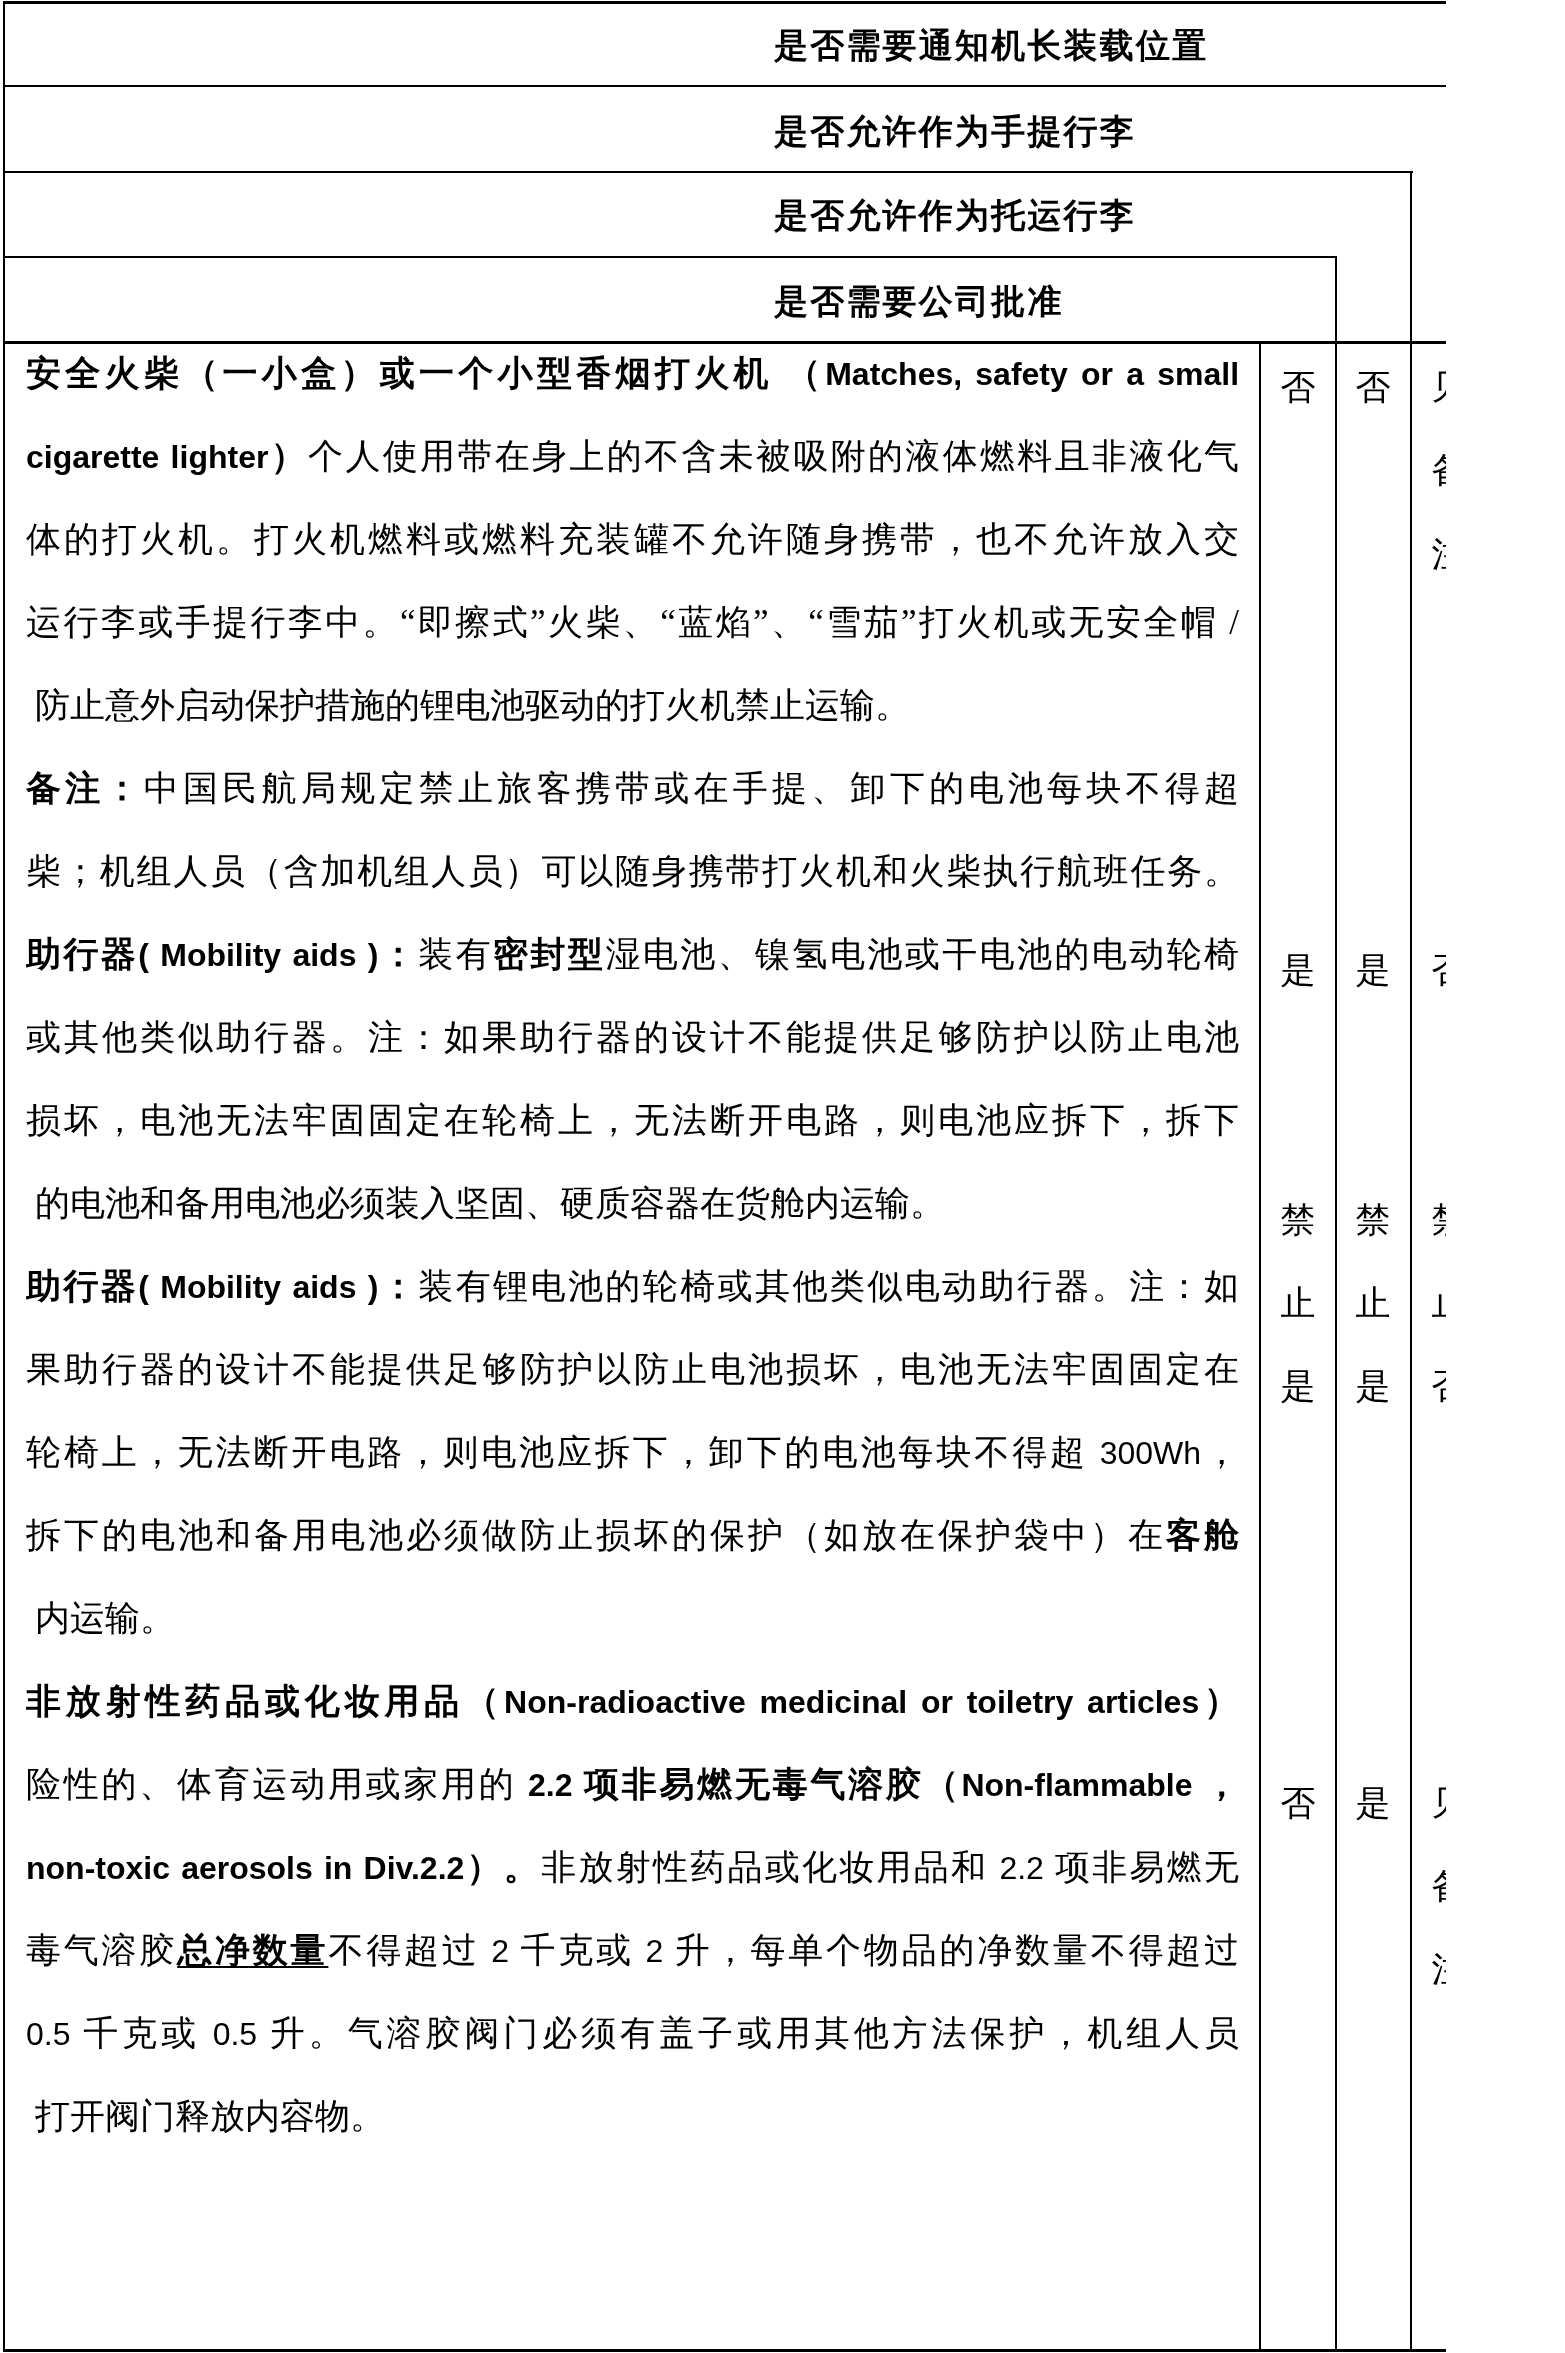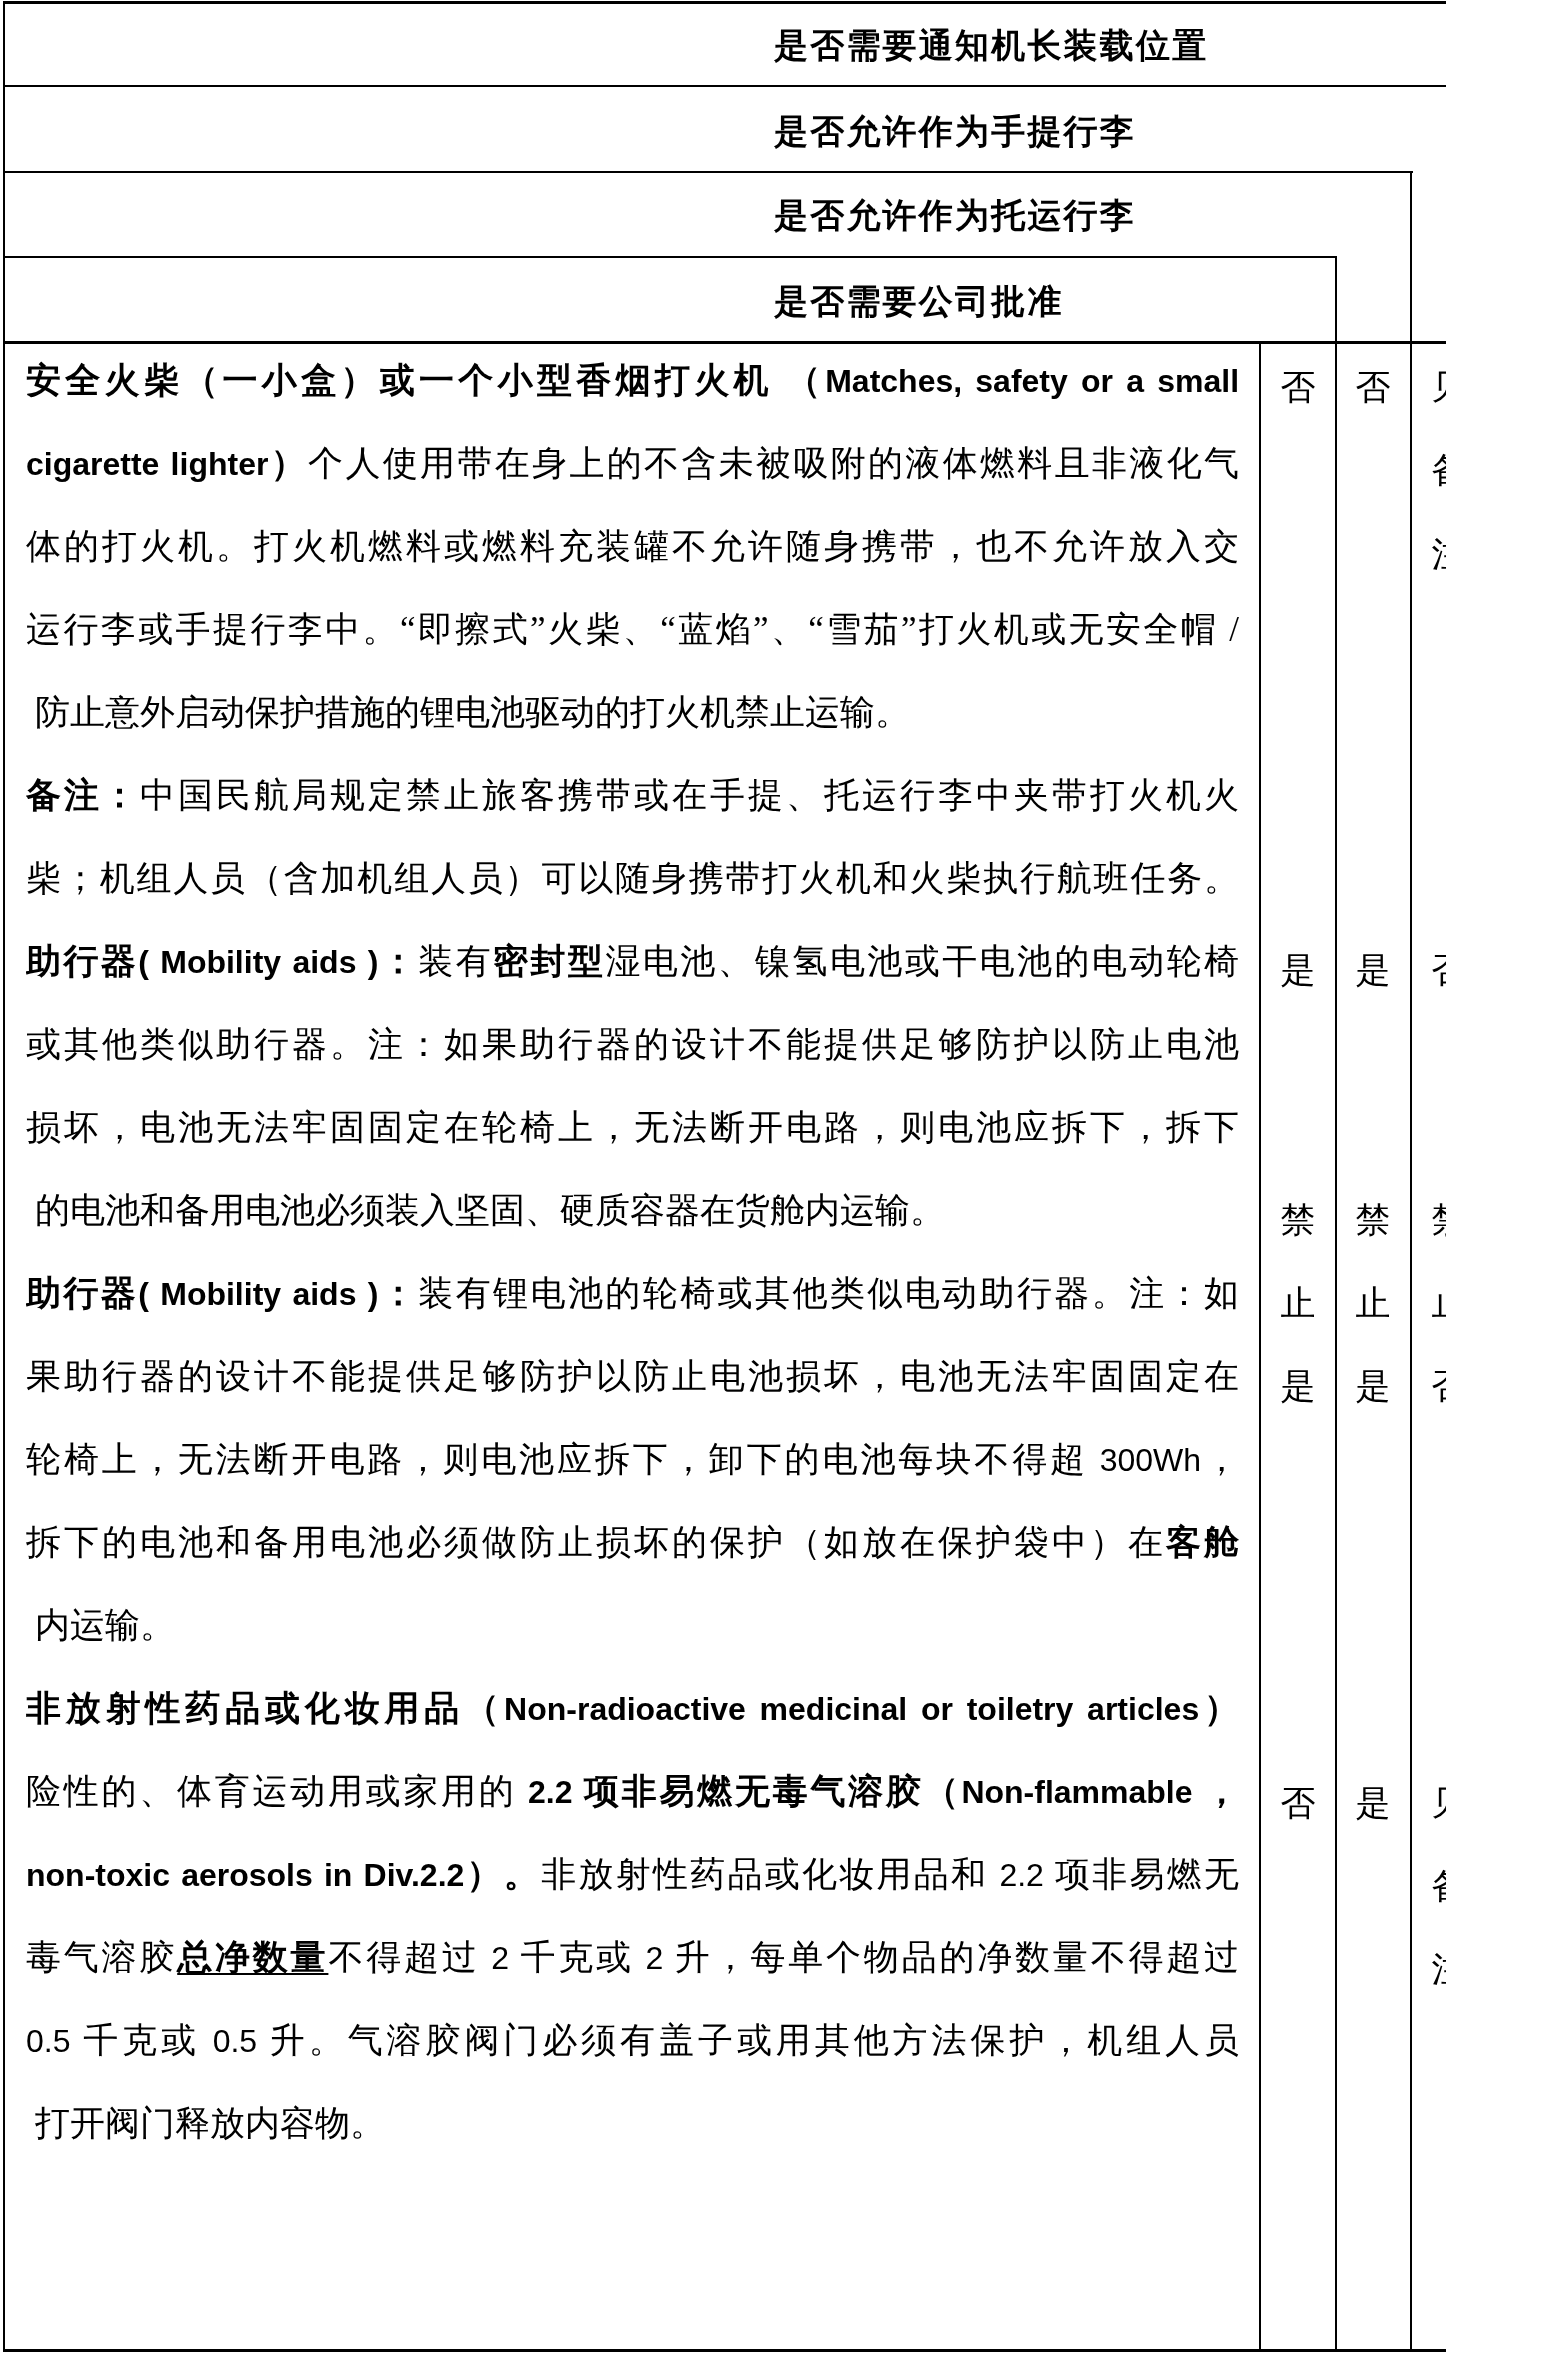--- a/index.html
+++ b/index.html
@@ -26,21 +26,21 @@
   }
 
   #body-lines {
     position: absolute;
     left: 26px;
     top: 346px;
     width: 1213px;
   }
   .line {
     height: 83px;
-    line-height: 69px;
+    line-height: 56px;
     overflow: hidden;
     font-family: "Liberation Serif", serif;
     font-size: 35px;
     text-align: justify;
     text-align-last: justify;
   }
   .line.last { text-align-last: left; margin-left: 9px; }
   .run.b { font-weight: 700; }
   .run.u { text-decoration: underline; text-decoration-thickness: 2.2px; text-underline-offset: 4.4px; }
   .run.en { font-family: "Liberation Sans", sans-serif; font-size: 32px; }
@@ -83,21 +83,21 @@
     <div class="hlabel" style="top:89px;">是否允许作为手提行李</div>
     <div class="hlabel" style="top:173px;">是否允许作为托运行李</div>
     <div class="hlabel" style="top:259px;">是否需要公司批准</div>
 
     <div id="body-lines">
         <div class="line"><span class="run b">安全火柴（一小盒）或一个小型香烟打火机</span><span class="run b">  （</span><span class="run b en">Matches, safety or a small</span></div>
         <div class="line"><span class="run b en">cigarette lighter</span><span class="run b">）</span><span class="run">个人使用带在身上的不含未被吸附的液体燃料且非液化气</span></div>
         <div class="line"><span class="run">体的打火机。打火机燃料或燃料充装罐不允许随身携带，也不允许放入交</span></div>
         <div class="line"><span class="run">运行李或手提行李中。“即擦式”火柴、“蓝焰”、“雪茄”打火机或无安全帽 /</span></div>
         <div class="line last"><span class="run">防止意外启动保护措施的锂电池驱动的打火机禁止运输。</span></div>
-        <div class="line"><span class="run b">备注：</span><span class="run">中国民航局规定禁止旅客携带或在手提、托运行李中夹带打火机火</span></div>
+        <div class="line"><span class="run b">备注：</span><span class="run">中国民航局规定禁止旅客携带或在手提、卸下的电池每块不得超</span></div>
         <div class="line"><span class="run">柴；机组人员（含加机组人员）可以随身携带打火机和火柴执行航班任务。</span></div>
         <div class="line"><span class="run b">助行器</span><span class="run b en">( Mobility aids )</span><span class="run b">：</span><span class="run">装有</span><span class="run b">密封型</span><span class="run">湿电池、镍氢电池或干电池的电动轮椅</span></div>
         <div class="line"><span class="run">或其他类似助行器。注：如果助行器的设计不能提供足够防护以防止电池</span></div>
         <div class="line"><span class="run">损坏，电池无法牢固固定在轮椅上，无法断开电路，则电池应拆下，拆下</span></div>
         <div class="line last"><span class="run">的电池和备用电池必须装入坚固、硬质容器在货舱内运输。</span></div>
         <div class="line"><span class="run b">助行器</span><span class="run b en">( Mobility aids )</span><span class="run b">：</span><span class="run">装有锂电池的轮椅或其他类似电动助行器。注：如</span></div>
         <div class="line"><span class="run">果助行器的设计不能提供足够防护以防止电池损坏，电池无法牢固固定在</span></div>
         <div class="line"><span class="run">轮椅上，无法断开电路，则电池应拆下，卸下的电池每块不得超 </span><span class="run en">300Wh</span><span class="run">，</span></div>
         <div class="line"><span class="run">拆下的电池和备用电池必须做防止损坏的保护（如放在保护袋中）在</span><span class="run b">客舱</span></div>
         <div class="line last"><span class="run">内运输。</span></div>

